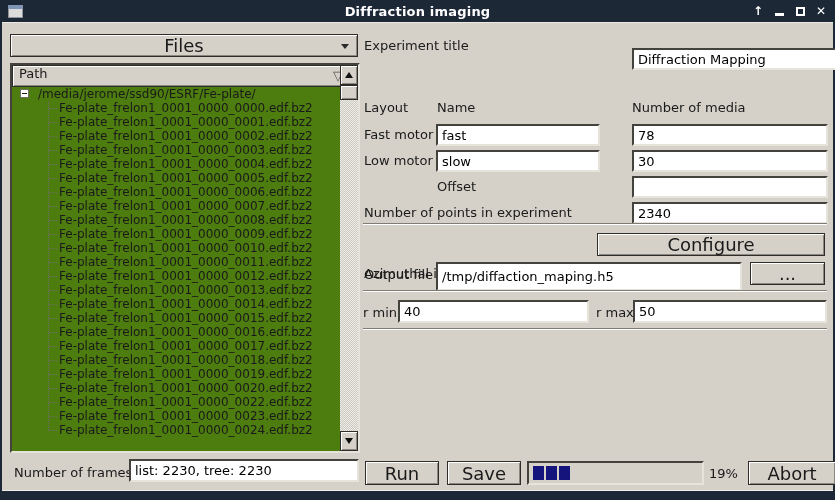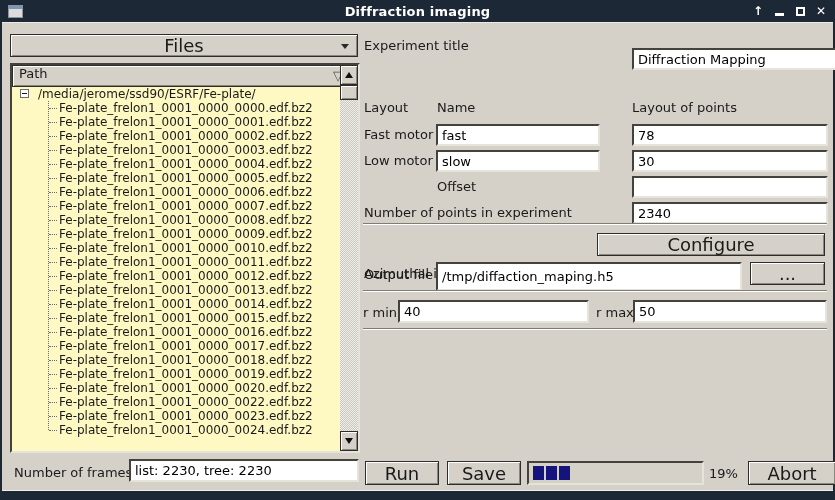--- a/index.html
+++ b/index.html
@@ -74,21 +74,21 @@
     position:absolute; left:8px; top:40px; width:350px; height:390px;
     background:#fff;
   }
   .tree-header {
     position:absolute; left:0; top:0; width:340px; height:22px;
     display:flex; padding:0 6px;
   }
   .sort-indicator { position:absolute; right:8px; top:2px; color:#55534c; font-size:13px; }
   .tree-rows {
     position:absolute; left:0; top:22px; width:328px; height:364px;
-    background:#fef9c3; overflow:hidden; font-size:12px;
+    background:#4d7c0f; overflow:hidden; font-size:12px;
   }
   .tree-row { height:14px; line-height:14px; white-space:nowrap; }
   .tree-row.root { position:relative; padding-left:26px; }
   .expander {
     position:absolute; left:8px; top:2px; width:9px; height:9px;
     border:1px solid #6f6d66; background:#fff;
   }
   .expander::after {
     content:''; position:absolute; left:1px; top:3px; width:5px; height:1px; background:#1a1a1a;
   }
@@ -271,21 +271,21 @@
   </div>
 
   <div class="lbl frames-label">Number of frames</div>
   <input class="field sunken right frames-input" readonly="" value="list: 2230, tree: 2230" style="">
 
   <div class="lbl exp-label">Experiment title</div>
   <input class="field sunken exp-input" value="Diffraction Mapping" style="">
 
   <div class="lbl hdr-row col-layout">Layout</div>
   <div class="lbl hdr-row col-name">Name</div>
-  <div class="lbl hdr-row col-points">Layout of points</div>
+  <div class="lbl hdr-row col-points">Number of media</div>
 
   <div class="lbl lbl-v row1 col-layout">Fast motor</div>
   <input class="field sunken name-input row1" value="fast" style="">
   <input class="field sunken right pts-input row1" value="78" style="">
 
   <div class="lbl lbl-v row2 col-layout">Low motor</div>
   <input class="field sunken name-input row2" value="slow" style="">
   <input class="field sunken right pts-input row2" value="30" style="">
 
   <div class="lbl lbl-v row3 col-name">Offset</div>

